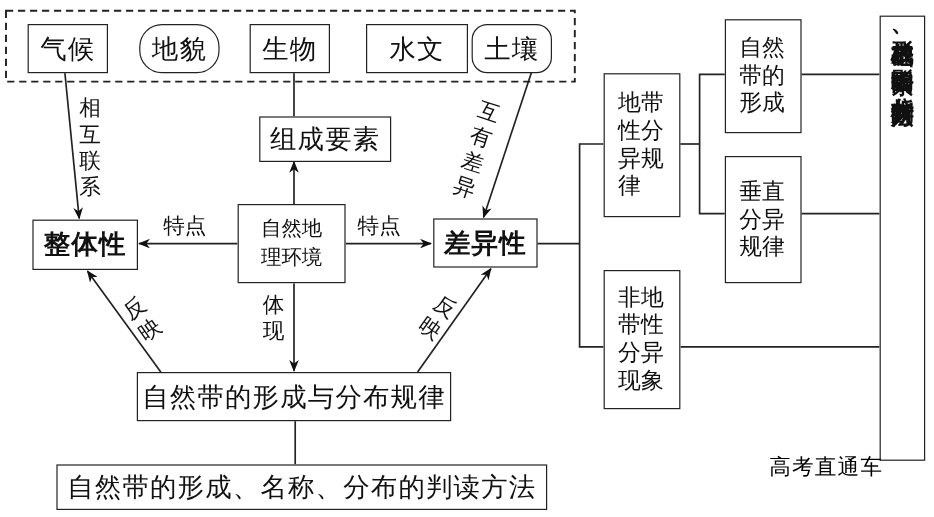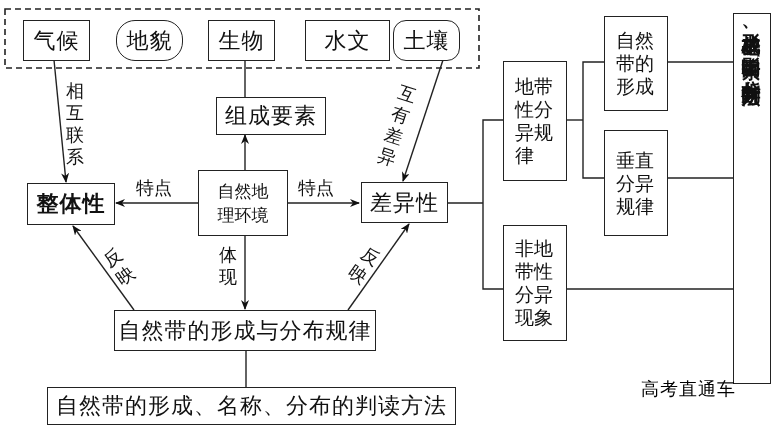--- a/index.html
+++ b/index.html
@@ -78,21 +78,21 @@
     <span>组成要素</span>
   </div>
 
 <div class="box" style="left:198px;top:170px;width:90px;height:66px;">
   <span style="font-size:17px;line-height:24px;width:3.3em;word-break:break-all;">自然地理环境</span>
 </div>
 
 <div class="box t20" style="left:27px;top:183px;width:88px;height:42px;font-weight:bold;">
     <span>整体性</span>
   </div>
-<div class="box t20" style="left:361px;top:182px;width:87px;height:41px;font-weight:normal;">
+<div class="box t20" style="left:361px;top:182px;width:87px;height:41px;font-weight:bold;">
     <span>差异性</span>
   </div>
 
 <div class="box" style="left:503px;top:61px;width:64px;height:120px;">
     <span class="wrap2">地带性分异规律</span>
   </div>
 <div class="box" style="left:604px;top:16px;width:64px;height:95px;">
     <span class="wrap2">自然带的形成</span>
   </div>
 <div class="box" style="left:604px;top:130px;width:64px;height:106px;">

